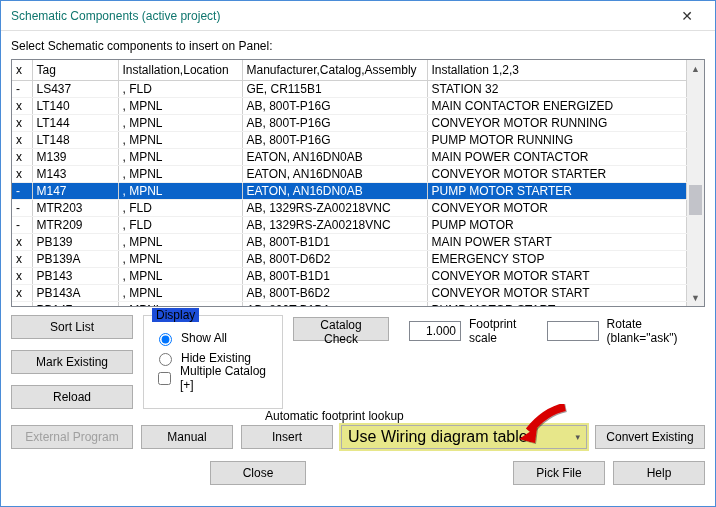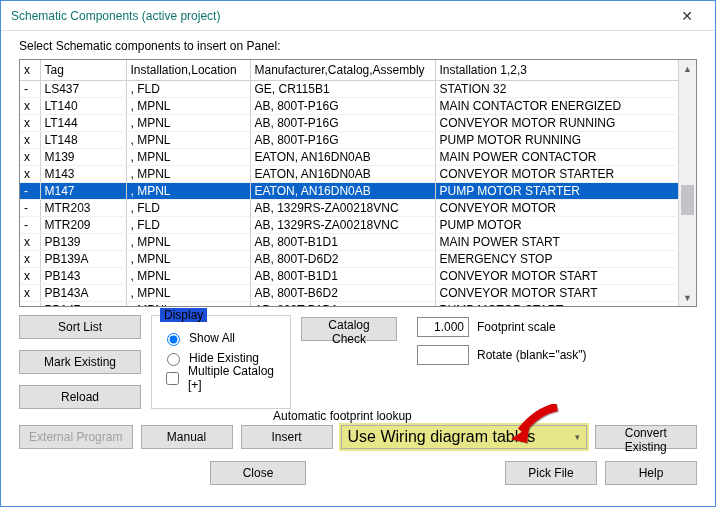--- a/index.html
+++ b/index.html
@@ -29,21 +29,21 @@
   .titlebar .close {
     width: 40px;
     height: 28px;
     display: flex;
     align-items: center;
     justify-content: center;
     font-size: 14px;
     color: #333;
   }
   .content {
-    padding: 8px 18px;
+    padding: 8px 10px;
   }
   .instr {
     margin-bottom: 6px;
     color: #000;
   }
   .grid-wrap {
     border: 1px solid #828790;
     height: 248px;
     position: relative;
     background: #fff;
@@ -376,21 +376,21 @@
       <label class="check-row">
         <input type="checkbox" style="">
         <span>Multiple Catalog [+]</span>
       </label>
     </div>
 
     <div style="flex:1; display:flex; gap:20px; padding-top:2px;">
       <div>
         <button class="winbtn" style="width:96px">Catalog Check</button>
       </div>
-      <div class="fp-area" style="flex-direction:column; gap:8px;">
+      <div class="fp-area" style="flex-direction:row; gap:8px;">
         <div style="display:flex; align-items:center; gap:8px;">
           <input class="numbox" value="1.000" style="">
           <span>Footprint scale</span>
         </div>
         <div style="display:flex; align-items:center; gap:8px;">
           <input class="numbox empty" value="" style="">
           <span>Rotate (blank="ask")</span>
         </div>
       </div>
     </div>

